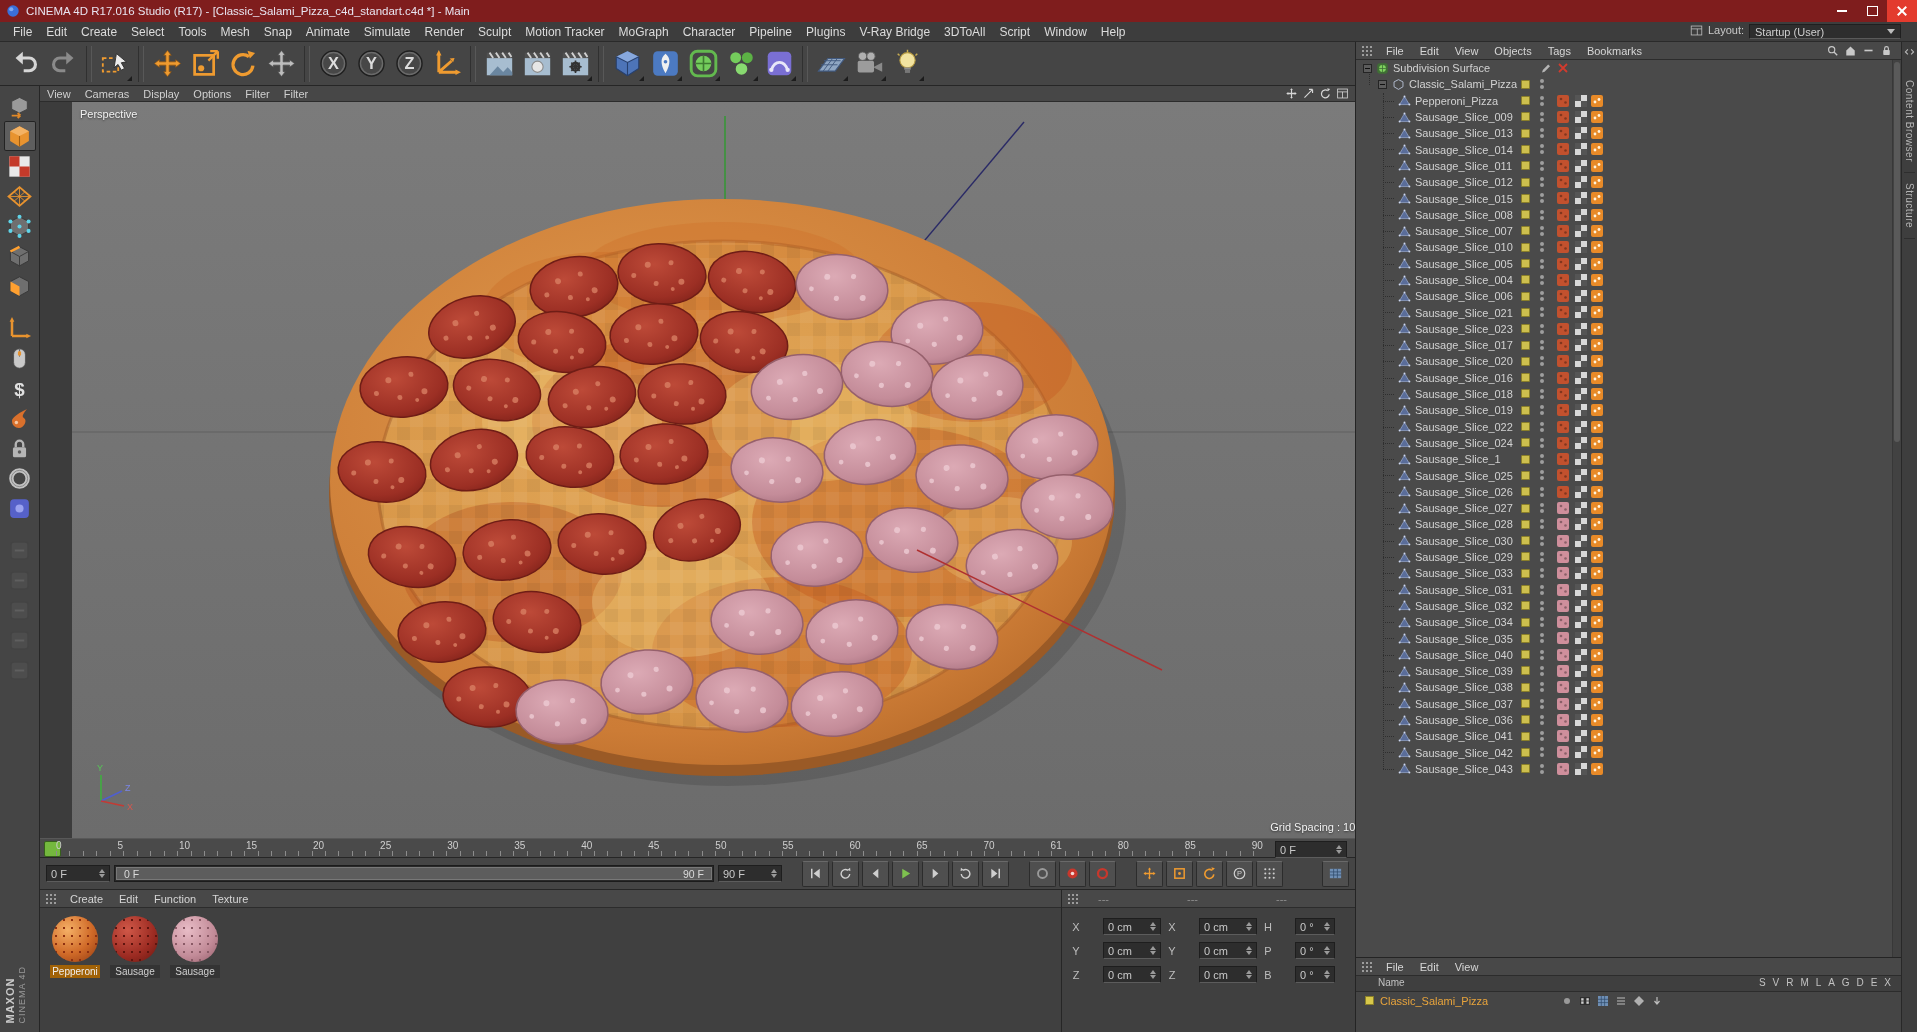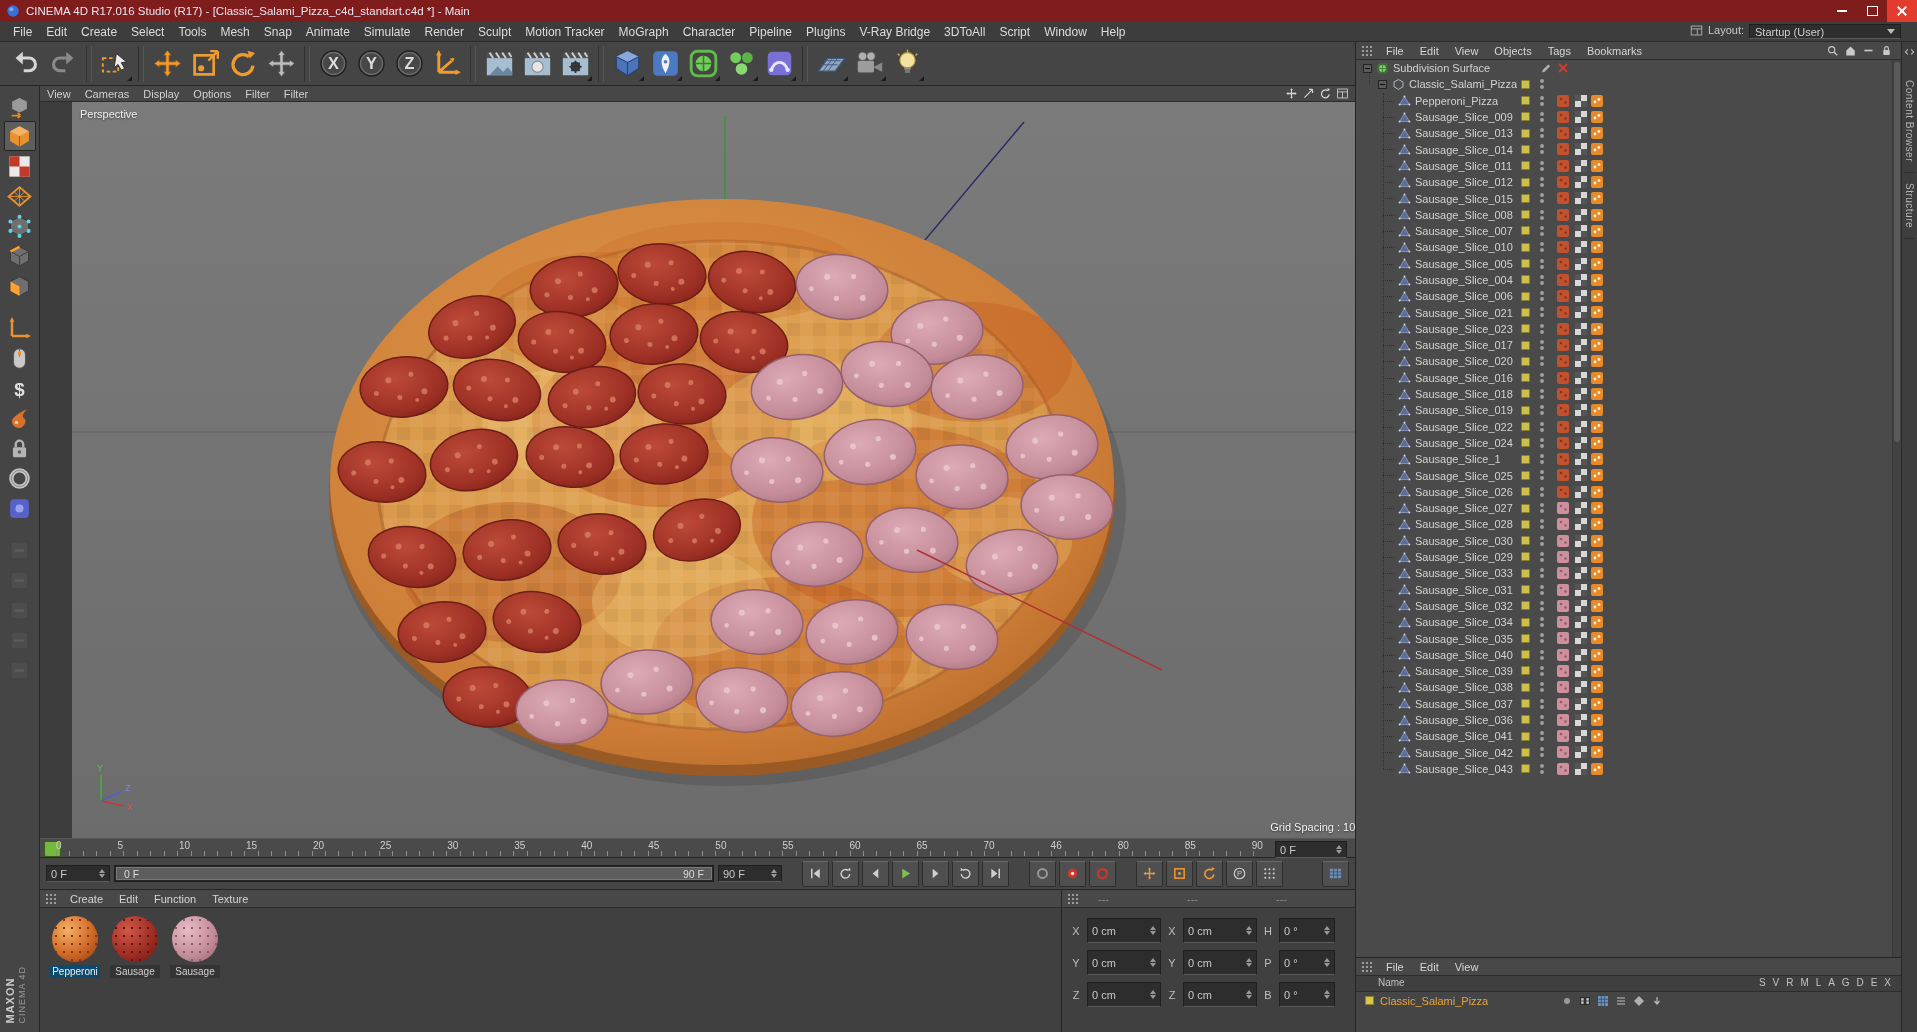--- a/index.html
+++ b/index.html
@@ -99,29 +99,29 @@
 
   
   #materials{position:absolute;left:40px;top:890px;width:1022px;height:142px;background:#404040;border-right:1px solid #262626;box-sizing:border-box;}
   #mat-body{display:flex;gap:10px;padding:8px 10px;}
   .mat{width:50px;}
   .msphere{width:46px;height:46px;border-radius:50%;margin:0 auto;}
   .m-pepperoni{background:radial-gradient(#8e3010 1.1px,transparent 1.5px),radial-gradient(circle at 34% 30%,#f5b066,#d06a28 55%,#9c4316 92%);background-size:8px 8px,100% 100%;}
   .m-salami{background:radial-gradient(#5f140e 1.1px,transparent 1.5px),radial-gradient(circle at 34% 30%,#d05848,#9c2b22 60%,#6e1a12 95%);background-size:8px 8px,100% 100%;}
   .m-sausage{background:radial-gradient(#8a5a66 1.1px,transparent 1.5px),radial-gradient(circle at 34% 30%,#e8bcc6,#c28b98 60%,#9a6370 95%);background-size:8px 8px,100% 100%;}
   .mlabel{margin-top:3px;height:13px;line-height:13px;font-size:10px;color:#d0d0d0;text-align:center;overflow:hidden;white-space:nowrap;background:#343434;}
-  .mat.sel .mlabel{background:#0c4a6e;color:#f0f0f0;}
+  .mat.sel .mlabel{background:#a16207;color:#f0f0f0;}
 
   
   #coords{position:absolute;left:1062px;top:890px;width:293px;height:142px;background:#404040;box-sizing:border-box;}
   #coords .dimh{color:#8f8f8f;}
   #coord-grid{display:grid;grid-template-columns:12px 74px 12px 74px 12px 56px;column-gap:5px;row-gap:7px;
               padding:10px 8px 0 8px;font-size:11px;color:#c9c9c9;align-items:center;}
   .clabel{text-align:center;color:#bdbdbd;}
-  .cfld{height:25px;}
+  .cfld{height:17px;margin-left:16px;}
   #coord-bottom{display:flex;gap:7px;padding:12px 8px;align-items:center;}
   .dd{width:88px;height:18px;background:#4e4e4e;border:1px solid #282828;border-top-color:#6a6a6a;display:flex;align-items:center;
       padding:0 6px;font-size:11px;color:#d0d0d0;box-sizing:border-box;}
   .dd.dis{color:#8a8a8a;}
   #apply-btn{width:88px;height:19px;background:#5f5f5f;border:1px solid #282828;border-top-color:#7e7e7e;color:#e2e2e2;
              font-size:11px;display:flex;align-items:center;justify-content:center;border-radius:2px;}
 
   
   #om{position:absolute;left:1355px;top:42px;width:546px;height:915px;background:#4a4a4a;border-left:1px solid #242424;box-sizing:border-box;}
   #om-body{position:relative;height:897px;overflow:hidden;}
@@ -774,21 +774,21 @@
         <span>25</span>
         <span>30</span>
         <span>35</span>
         <span>40</span>
         <span>45</span>
         <span>50</span>
         <span>55</span>
         <span>60</span>
         <span>65</span>
         <span>70</span>
-        <span>46</span>
+        <span>61</span>
         <span>80</span>
         <span>85</span>
         <span>90</span>
       </div>
     <div id="tl-ticks"></div>
     <div id="tl-end" class="fld">
       <span>0 F</span>
       <span class="spin">
           <i class="up"></i>
           <i class="dn"></i>

